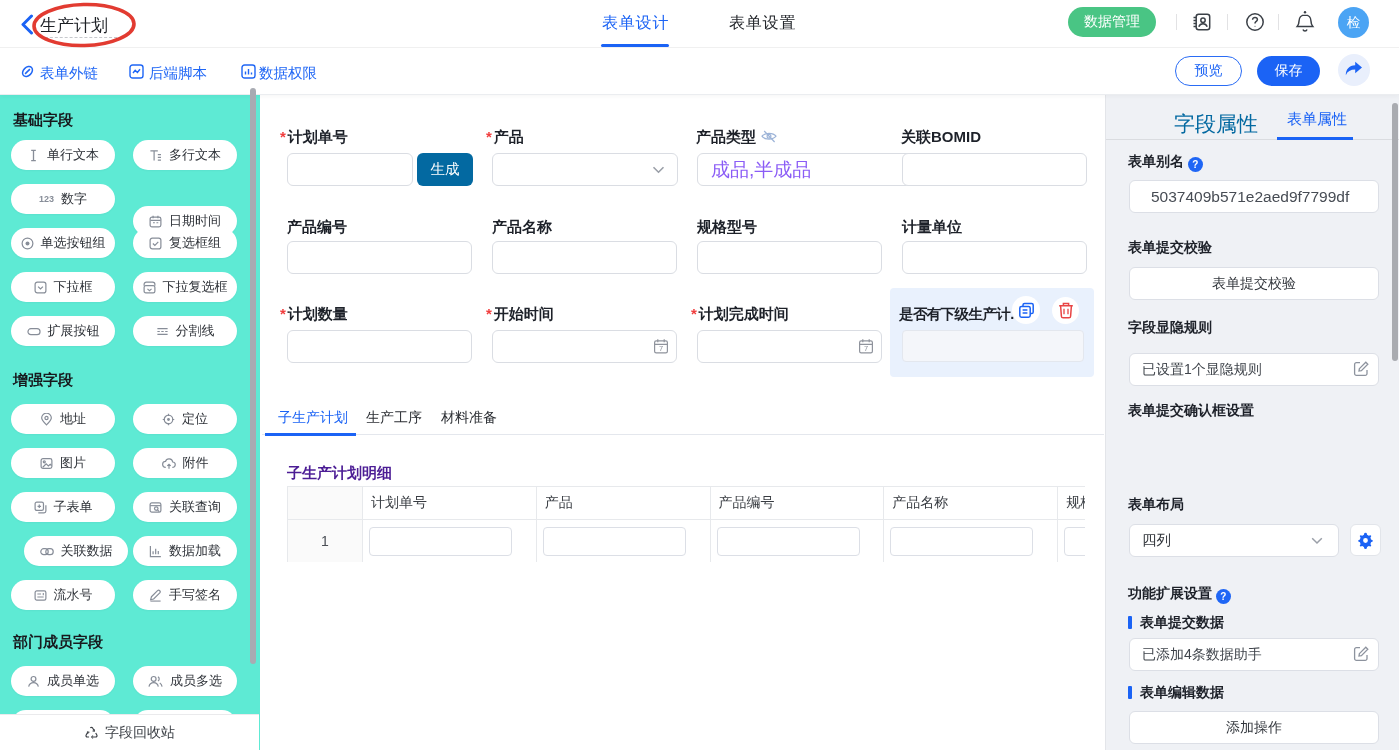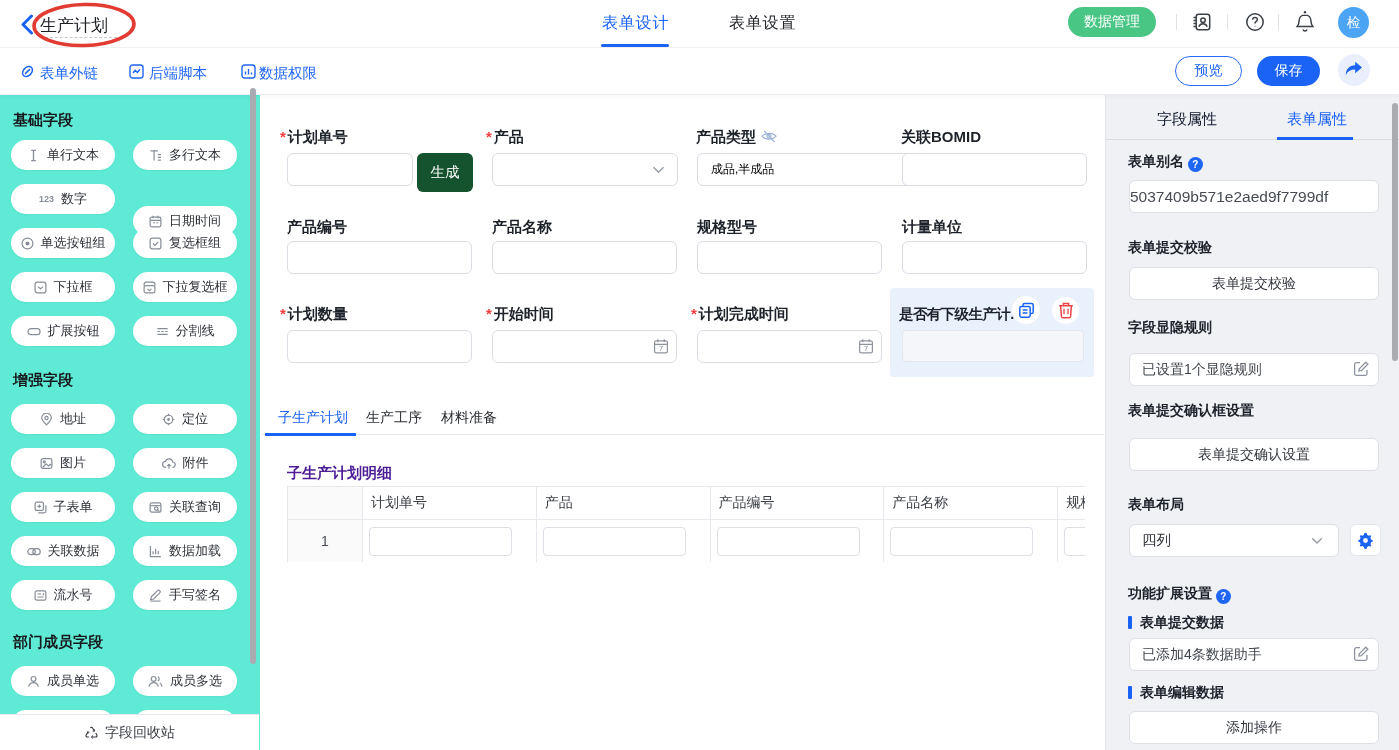--- a/index.html
+++ b/index.html
@@ -99,21 +99,21 @@
           <rect x="1.2" y="1.2" width="9" height="9" rx="1.8"></rect>
           <path d="M12.8 4.6 v6.2 a2 2 0 0 1 -2 2 H4.6"></path>
           <path d="M3.8 5.7 h3.8 M5.7 3.8 v3.8"></path>
         </svg>子表单</div>
     <div class="pill" style="left:133px;top:397px;"><svg width="13" height="13" viewBox="0 0 14 14" fill="none" stroke="#878d98" stroke-width="1.3">
           <rect x="1.2" y="2" width="11.6" height="10" rx="1.8"></rect>
           <path d="M1.2 5 h11.6" stroke-width="1.2"></path>
           <circle cx="7.8" cy="8.2" r="1.9"></circle>
           <path d="M9.2 9.6 L11 11.4"></path>
         </svg>关联查询</div>
-    <div class="pill" style="left:11px;top:441px;font-family:Liberation Serif, serif;"><svg width="14" height="13" viewBox="0 0 15 14" fill="none" stroke="#878d98" stroke-width="1.3">
+    <div class="pill" style="left:24px;top:441px;font-family:Liberation Serif, serif;"><svg width="14" height="13" viewBox="0 0 15 14" fill="none" stroke="#878d98" stroke-width="1.3">
           <rect x="0.8" y="4" width="8" height="6.4" rx="3.2"></rect>
           <rect x="6.2" y="4" width="8" height="6.4" rx="3.2"></rect>
         </svg>关联数据</div>
     <div class="pill" style="left:133px;top:441px;"><svg width="13" height="13" viewBox="0 0 14 14" fill="none" stroke="#878d98" stroke-width="1.3">
           <path d="M1.5 1.2 v11.3 h11.3"></path>
           <path d="M4.4 10 v-3.4 M7.2 10 V4 M10 10 V6.4"></path>
         </svg>数据加载</div>
     <div class="pill" style="left:11px;top:485px;"><svg width="13" height="13" viewBox="0 0 14 14" fill="none" stroke="#878d98" stroke-width="1.3">
           <rect x="1.2" y="2" width="11.6" height="10" rx="1.8"></rect>
           <path d="M3.6 5.4 h4 M3.6 8.6 h6.8 M10 4.2 v2.4" stroke-width="1.2"></path>
@@ -148,26 +148,26 @@
     <div class="lbl" style="left:226px;top:33px;"><span class="star">*</span>产品</div>
     <div class="lbl" style="left:436px;top:33px;">产品类型</div>
     <svg class="abs" style="left:501px;top:35px" width="16" height="13" viewBox="0 0 16 13" fill="none" stroke="#9db4d8" stroke-width="1.2">
       <path d="M1 6.2 C3.8 2.4 12.2 2.4 15 6.2 C12.2 10 3.8 10 1 6.2 Z"></path>
       <circle cx="8" cy="6.2" r="1.9"></circle>
       <path d="M3.2 1 L13.6 12"></path>
     </svg>
     <div class="lbl" style="left:641px;top:33px;">关联BOMID</div>
 
     <div class="inp" style="left:27px;top:58px;width:126px;height:33px;"></div>
-    <div class="abs" style="left:157px;top:58px;width:56px;height:39px;background:#14532d;border-radius:6px;color:#fff;font-size:14.5px;display:flex;align-items:center;justify-content:center;">生成</div>
+    <div class="abs" style="left:157px;top:58px;width:56px;height:33px;background:#0369a1;border-radius:6px;color:#fff;font-size:14.5px;display:flex;align-items:center;justify-content:center;">生成</div>
     <div class="inp" style="left:232px;top:58px;width:186px;height:33px;"></div>
     <svg class="abs" style="left:392px;top:71px" width="13" height="8" viewBox="0 0 13 8" fill="none" stroke="#9a9fa8" stroke-width="1.6">
         <path d="M1.5 1.2 L6.5 6.2 L11.5 1.2"></path>
       </svg>
-    <div class="inp" style="left:437px;top:58px;width:222px;height:33px;font-size:12px;color:#000000;display:flex;align-items:center;padding-left:13px;">成品,半成品</div>
+    <div class="inp" style="left:437px;top:58px;width:222px;height:33px;font-size:19px;color:#8b5cf6;display:flex;align-items:center;padding-left:13px;">成品,半成品</div>
     <div class="inp" style="left:642px;top:58px;width:185px;height:33px;"></div>
 
     <div class="lbl" style="left:27px;top:123px;">产品编号</div>
     <div class="lbl" style="left:232px;top:123px;">产品名称</div>
     <div class="lbl" style="left:437px;top:123px;">规格型号</div>
     <div class="lbl" style="left:642px;top:123px;">计量单位</div>
 
     <div class="inp" style="left:27px;top:146px;width:185px;height:33px;"></div>
     <div class="inp" style="left:232px;top:146px;width:185px;height:33px;"></div>
     <div class="inp" style="left:437px;top:146px;width:185px;height:33px;"></div>
@@ -242,36 +242,35 @@
               </td>
           <td style="border:1px solid #e7e9ec;">
                 <div style="margin-left:6px;width:143px;height:29px;border:1px solid #dcdfe6;border-radius:4px;background:#fff;"></div>
               </td>
         </tr>
       </tbody>
         </table>
     </div>
   </div>
   <div id="panel">
-    <div class="abs" style="left:51px;top:15px;font-size:15px;color:#0f172a;">字段属性</div>
+    <div class="abs" style="left:68px;top:15px;font-size:21px;color:#0369a1;">字段属性</div>
     <div class="abs" style="left:181px;top:15px;font-size:15px;color:#1b63f5;">表单属性</div>
     <div class="abs" style="left:0;top:44px;width:294px;height:1px;background:#dadce0;"></div>
     <div class="abs" style="left:171px;top:42px;width:76px;height:3px;background:#1b63f5;"></div>
     <div class="plabel" style="top:58px;">表单别名 <span class="qmark">?</span></div>
-    <div class="pinp" style="top:85px;font-size:15.5px;color:#474c54;padding-left:0;">5037409b571e2aed9f7799df</div>
+    <div class="pinp" style="top:85px;font-size:15.5px;color:#474c54;padding-left:21px;">5037409b571e2aed9f7799df</div>
     <div class="plabel" style="top:144px;">表单提交校验</div>
     <div class="pbtn" style="top:172px;">表单提交校验</div>
     <div class="plabel" style="top:224px;">字段显隐规则</div>
     <div class="pinp" style="top:258px;">已设置1个显隐规则</div>
     <svg class="abs" style="left:247px;top:266px" width="16" height="16" viewBox="0 0 16 16" fill="none" stroke="#8d939e" stroke-width="1.3">
       <path d="M14 9 v3.6 a1.8 1.8 0 0 1 -1.8 1.8 H3.4 a1.8 1.8 0 0 1 -1.8 -1.8 V3.4 a1.8 1.8 0 0 1 1.8 -1.8 H7"></path>
       <path d="M6.4 7.6 L12.8 1.2 L14.8 3.2 L8.4 9.6 L6 10 Z"></path>
     </svg>
     <div class="plabel" style="top:307px;font-family:Liberation Mono, monospace;">表单提交确认框设置</div>
-    <div class="pbtn" style="top:343px;">表单提交确认设置</div>
     <div class="plabel" style="top:401px;">表单布局</div>
     <div class="pinp" style="top:429px;width:210px;font-size:14.5px;color:#33373d;">四列</div>
     <svg class="abs" style="left:205px;top:442px" width="12" height="8" viewBox="0 0 12 8" fill="none" stroke="#9a9fa8" stroke-width="1.5">
         <path d="M1.2 1.2 L6 6 L10.8 1.2"></path>
       </svg>
     <div class="abs" style="left:244px;top:429px;width:31px;height:32px;background:#fff;border:1px solid #e2e5ea;border-radius:6px;"></div>
     <svg class="abs" style="left:251px;top:437px" width="17" height="17" viewBox="0 0 17 17" fill="#1b63f5">
       <path d="M8.5 0.8 l1.1 0.2 0.5 1.8 a5.9 5.9 0 0 1 1.6 0.9 l1.8-0.5 0.8 0.9 -0.9 1.7 a5.9 5.9 0 0 1 0.6 1.7 l1.7 0.8 v1.2 l-1.7 0.8 a5.9 5.9 0 0 1 -0.6 1.7 l0.9 1.7 -0.8 0.9 -1.8-0.5 a5.9 5.9 0 0 1 -1.6 0.9 l-0.5 1.8 -1.1 0.2 -1.1-0.2 -0.5-1.8 a5.9 5.9 0 0 1 -1.6 -0.9 l-1.8 0.5 -0.8-0.9 0.9-1.7 a5.9 5.9 0 0 1 -0.6 -1.7 l-1.7-0.8 V8.3 l1.7-0.8 a5.9 5.9 0 0 1 0.6 -1.7 L2.7 4.1 l0.8-0.9 1.8 0.5 a5.9 5.9 0 0 1 1.6 -0.9 l0.5-1.8 Z M8.5 6.1 a2.4 2.4 0 1 0 0 4.8 a2.4 2.4 0 0 0 0 -4.8 Z"></path>
     </svg>
     <div class="plabel" style="top:490px;">功能扩展设置 <span class="qmark">?</span></div>

